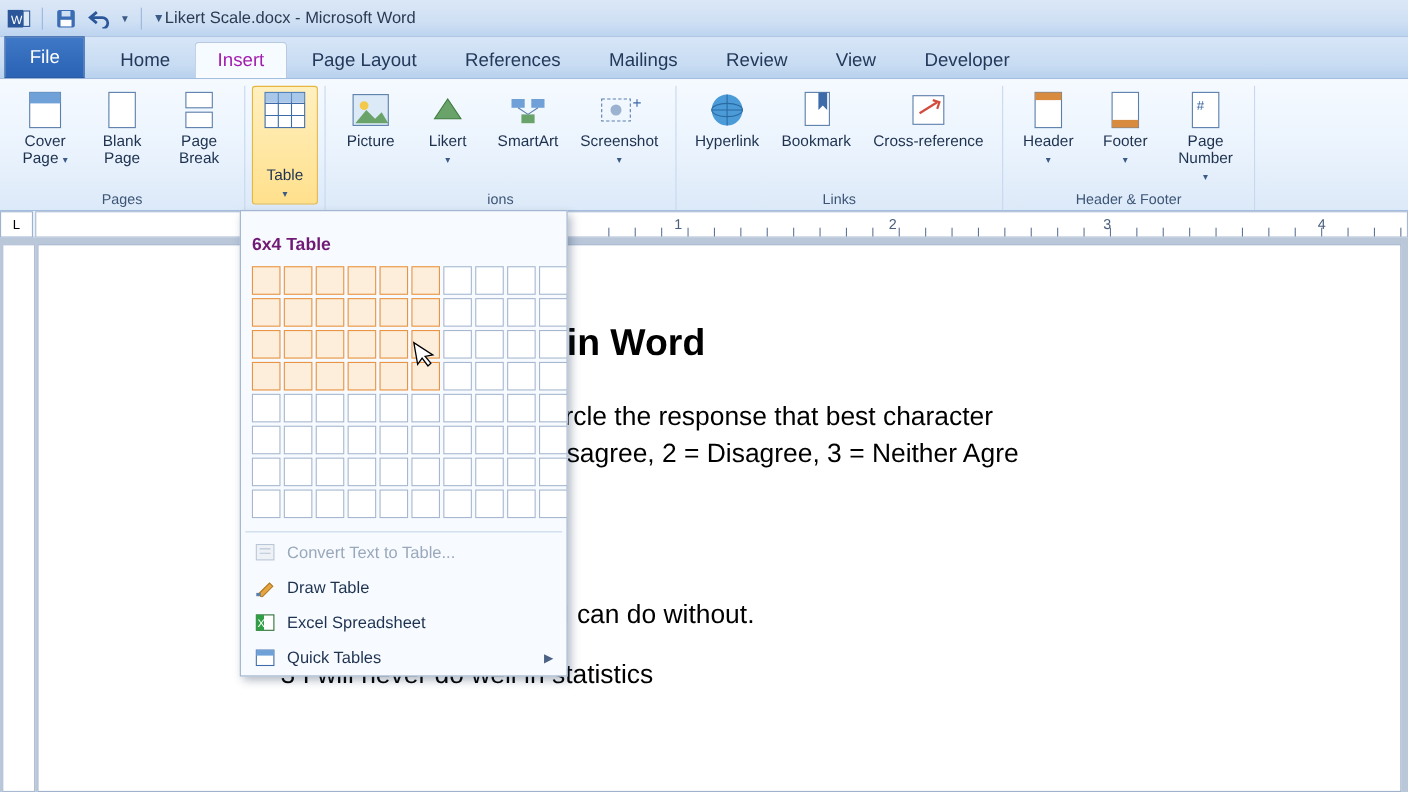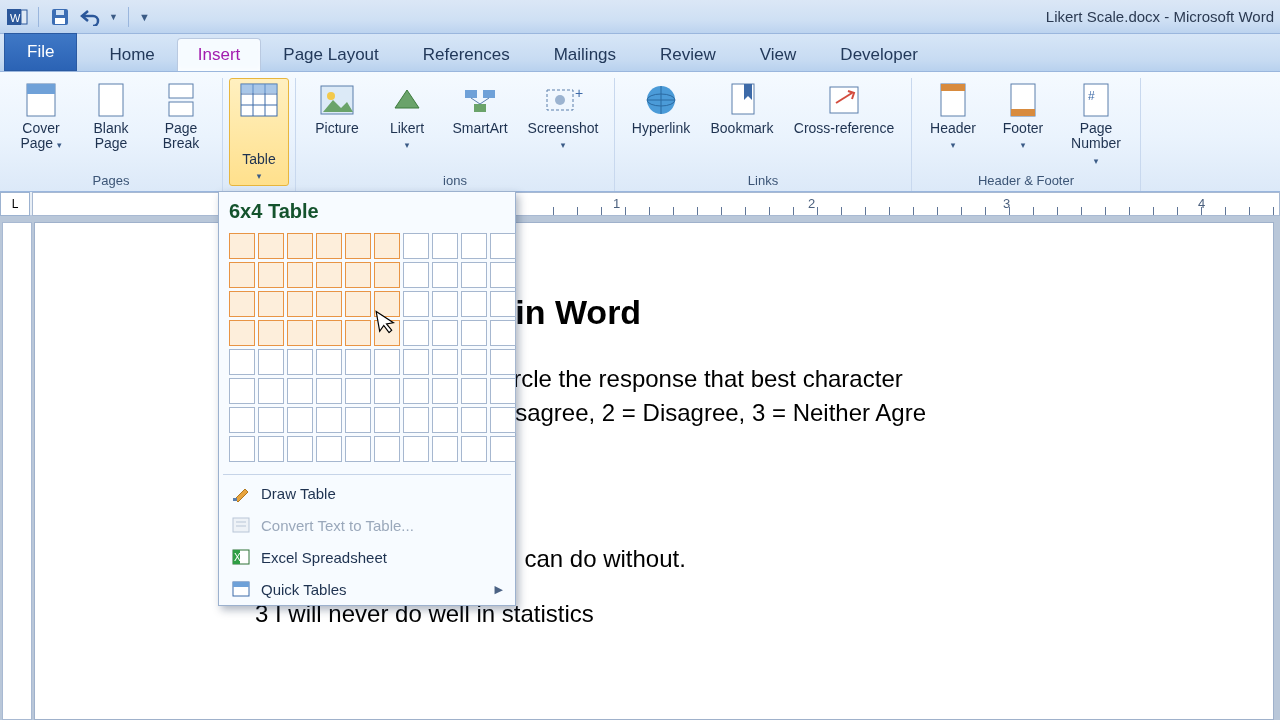--- a/index.html
+++ b/index.html
@@ -7,21 +7,21 @@
   
   .titlebar {
     height: 34px;
     background: linear-gradient(#dbe7f6, #cfe0f4 60%, #bcd3ef);
     display: flex; align-items: center; padding: 0 6px;
     border-bottom: 1px solid #9ab6dd;
   }
   .qat { display: flex; align-items: center; gap: 8px; }
   .qat-icon { width: 22px; height: 22px; display: flex; align-items: center; justify-content: center; }
   .qat-sep { width: 1px; height: 20px; background: #9ab6dd; margin: 0 2px; }
-  .title-text { flex: 1; text-align: right; font-size: 15px; color: #2b3a52; }
+  .title-text { flex: 1; text-align: left; font-size: 15px; color: #2b3a52; }
   
   .tabrow {
     height: 38px;
     background: linear-gradient(#d7e6f7, #c7dbf2 70%, #b8d1ee);
     display: flex; align-items: flex-end; padding-left: 4px;
     border-bottom: 1px solid #9ab6dd;
   }
   .tab {
     padding: 6px 22px 6px 22px; font-size: 17px; color: #22395a;
     cursor: pointer;
@@ -83,21 +83,21 @@
   .doc-title { font-size: 34px; font-weight: 700; margin-bottom: 30px; }
   .doc-p { font-size: 24px; line-height: 1.4; margin-bottom: 26px; text-align: justify; }
   .doc-li { font-size: 24px; line-height: 1.35; margin-bottom: 22px; padding-left: 10px; }
   
   .tdrop {
     position: absolute; left: 218px; top: 191px; width: 298px;
     background: #f7fbff; border: 1px solid #9cb1ce;
     box-shadow: 3px 4px 8px rgba(30,50,80,.35);
     z-index: 50;
   }
-  .tdrop-title { font-size: 20px; font-weight: 700; color:#14532d; padding:8px 10px 6px; }
+  .tdrop-title { font-size: 16px; font-weight: 700; color:#701a75; padding:22px 10px 6px; }
   .grid {
     display: grid; grid-template-columns: repeat(10, 26px); grid-template-rows: repeat(8, 26px);
     gap: 3px; padding: 4px 10px 10px;
   }
   .cell { width:26px; height:26px; border:1px solid #a6b7cf; background:#fff; }
   .cell.hi { background:#fdeedb; border:1px solid #e89444; }
   .tdrop-sep { height:1px; background:#c6d4e8; margin:2px 4px; }
   .menu-item {
     display:flex; align-items:center; gap:10px; padding:6px 12px;
     font-size:15px; color:#1e3250; cursor:pointer;
@@ -467,42 +467,42 @@
       <div class="cell"></div>
       <div class="cell"></div>
       <div class="cell"></div>
       <div class="cell"></div>
       <div class="cell"></div>
       <div class="cell"></div>
       <div class="cell"></div>
       <div class="cell"></div>
     </div>
   <div class="tdrop-sep"></div>
-  <div class="menu-item">
-    <div class="mi-icon">
-        <svg width="18" height="18">
-          <path d="M3 15 L13 5 L16 8 L6 18 Z" fill="#e8a43e" stroke="#b07820"></path>
-          <rect x="1" y="14" width="4" height="3" fill="#5b7eab"></rect>
-        </svg>
-      </div>
-    <span>Draw Table</span>
-  </div>
   <div class="menu-item disabled">
     <div class="mi-icon">
         <svg width="18" height="16">
           <rect x="1" y="1" width="16" height="14" fill="#eef2f7" stroke="#b9c6d7"></rect>
           <line x1="4" y1="5" x2="14" y2="5" stroke="#b9c6d7"></line>
           <line x1="4" y1="9" x2="14" y2="9" stroke="#b9c6d7"></line>
         </svg>
       </div>
     <span>Convert Text to Table...</span>
   </div>
   <div class="menu-item">
     <div class="mi-icon">
         <svg width="18" height="18">
+          <path d="M3 15 L13 5 L16 8 L6 18 Z" fill="#e8a43e" stroke="#b07820"></path>
+          <rect x="1" y="14" width="4" height="3" fill="#5b7eab"></rect>
+        </svg>
+      </div>
+    <span>Draw Table</span>
+  </div>
+  <div class="menu-item">
+    <div class="mi-icon">
+        <svg width="18" height="18">
           <rect x="1" y="2" width="16" height="14" fill="#fff" stroke="#2f7236"></rect>
           <rect x="1" y="2" width="7" height="14" fill="#2f9e44"></rect>
           <text x="2" y="13" font-size="10" fill="#fff">X</text>
         </svg>
       </div>
     <span>Excel Spreadsheet</span>
   </div>
   <div class="menu-item">
     <div class="mi-icon">
         <svg width="18" height="16">

